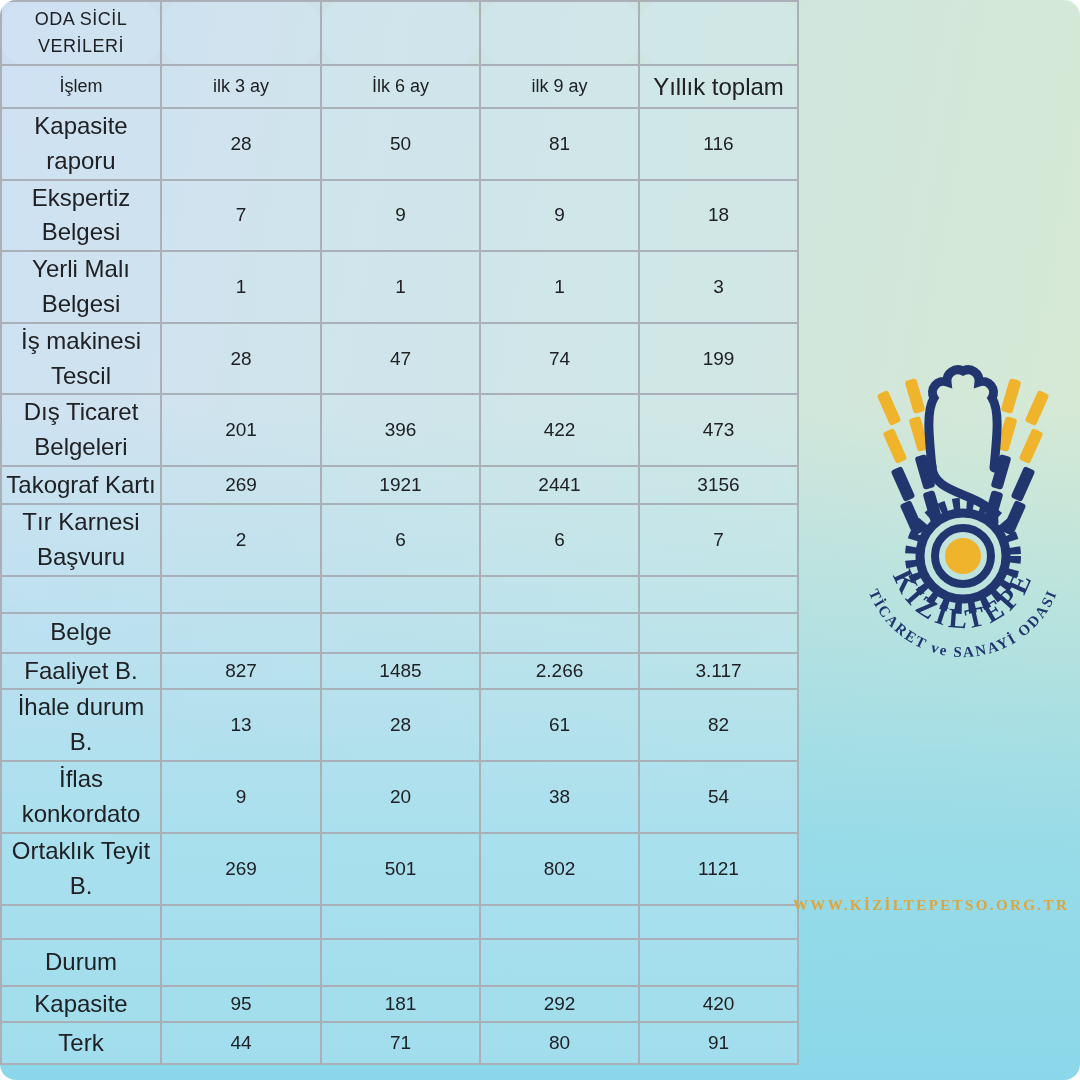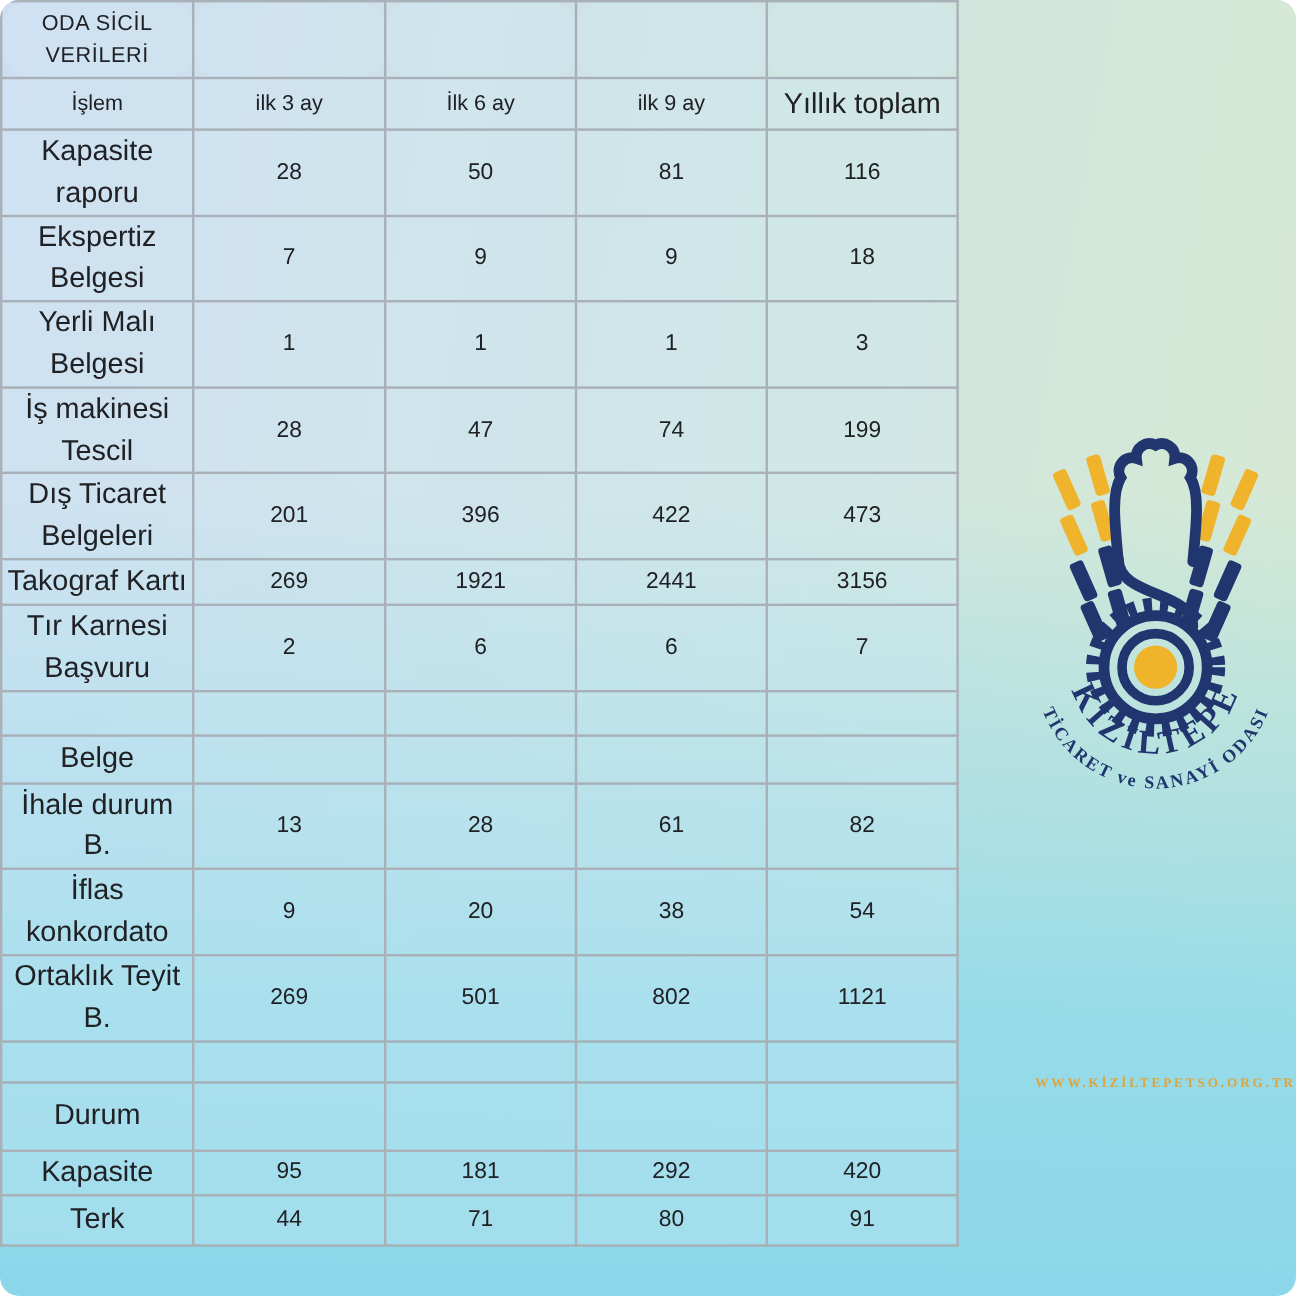--- a/index.html
+++ b/index.html
@@ -32,23 +32,23 @@
   .sicil .title-row th{height:62px;font-size:18px;line-height:1.5;letter-spacing:0.5px;border-radius:24px;}
   .sicil .col-header-row th{height:41px;font-size:18px;}
   .sicil .col-header-row th.big{font-size:24px;}
   .sicil td.label-cell{font-size:24px;line-height:1.45;}
   .sicil td.num-cell{font-size:19px;}
   .logo{position:absolute;left:858px;top:356px;width:210px;height:330px;}
   .arc-big{font-family:"Liberation Serif",serif;font-weight:bold;font-size:28px;letter-spacing:4px;}
   .arc-small{font-family:"Liberation Serif",serif;font-weight:bold;font-size:15px;letter-spacing:2px;}
   .website{
     position:absolute;left:782px;top:897px;width:298px;
-    text-align:right;
+    text-align:center;
     font-family:"Liberation Serif",serif;
-    font-size:11px;letter-spacing:2.4px;
+    font-size:15px;letter-spacing:2.4px;
     color:#dfa43c;font-weight:bold;
   }
 </style>
 </head>
 <body>
 
 <div class="canvas">
 
   <table class="sicil">
     <colgroup>
@@ -131,20 +131,27 @@
           <td class="num-cell"></td>
           <td class="num-cell"></td>
         </tr>
         <tr style="height: 40px;">
           <td class="label-cell">Belge</td>
           <td class="num-cell"></td>
           <td class="num-cell"></td>
           <td class="num-cell"></td>
           <td class="num-cell"></td>
         </tr>
+        <tr style="height: 36px;">
+          <td class="label-cell">Faaliyet B.</td>
+          <td class="num-cell">827</td>
+          <td class="num-cell">1485</td>
+          <td class="num-cell">2.266</td>
+          <td class="num-cell">3.117</td>
+        </tr>
         <tr style="height: 40px;">
           <td class="label-cell">İhale durum B.</td>
           <td class="num-cell">13</td>
           <td class="num-cell">28</td>
           <td class="num-cell">61</td>
           <td class="num-cell">82</td>
         </tr>
         <tr style="height: 67px;">
           <td class="label-cell">İflas konkordato</td>
           <td class="num-cell">9</td>
@@ -159,21 +166,21 @@
           <td class="num-cell">802</td>
           <td class="num-cell">1121</td>
         </tr>
         <tr style="height: 34px;">
           <td class="label-cell"></td>
           <td class="num-cell"></td>
           <td class="num-cell"></td>
           <td class="num-cell"></td>
           <td class="num-cell"></td>
         </tr>
-        <tr style="height: 57px;">
+        <tr style="height: 47px;">
           <td class="label-cell">Durum</td>
           <td class="num-cell"></td>
           <td class="num-cell"></td>
           <td class="num-cell"></td>
           <td class="num-cell"></td>
         </tr>
         <tr style="height: 35px;">
           <td class="label-cell">Kapasite</td>
           <td class="num-cell">95</td>
           <td class="num-cell">181</td>

